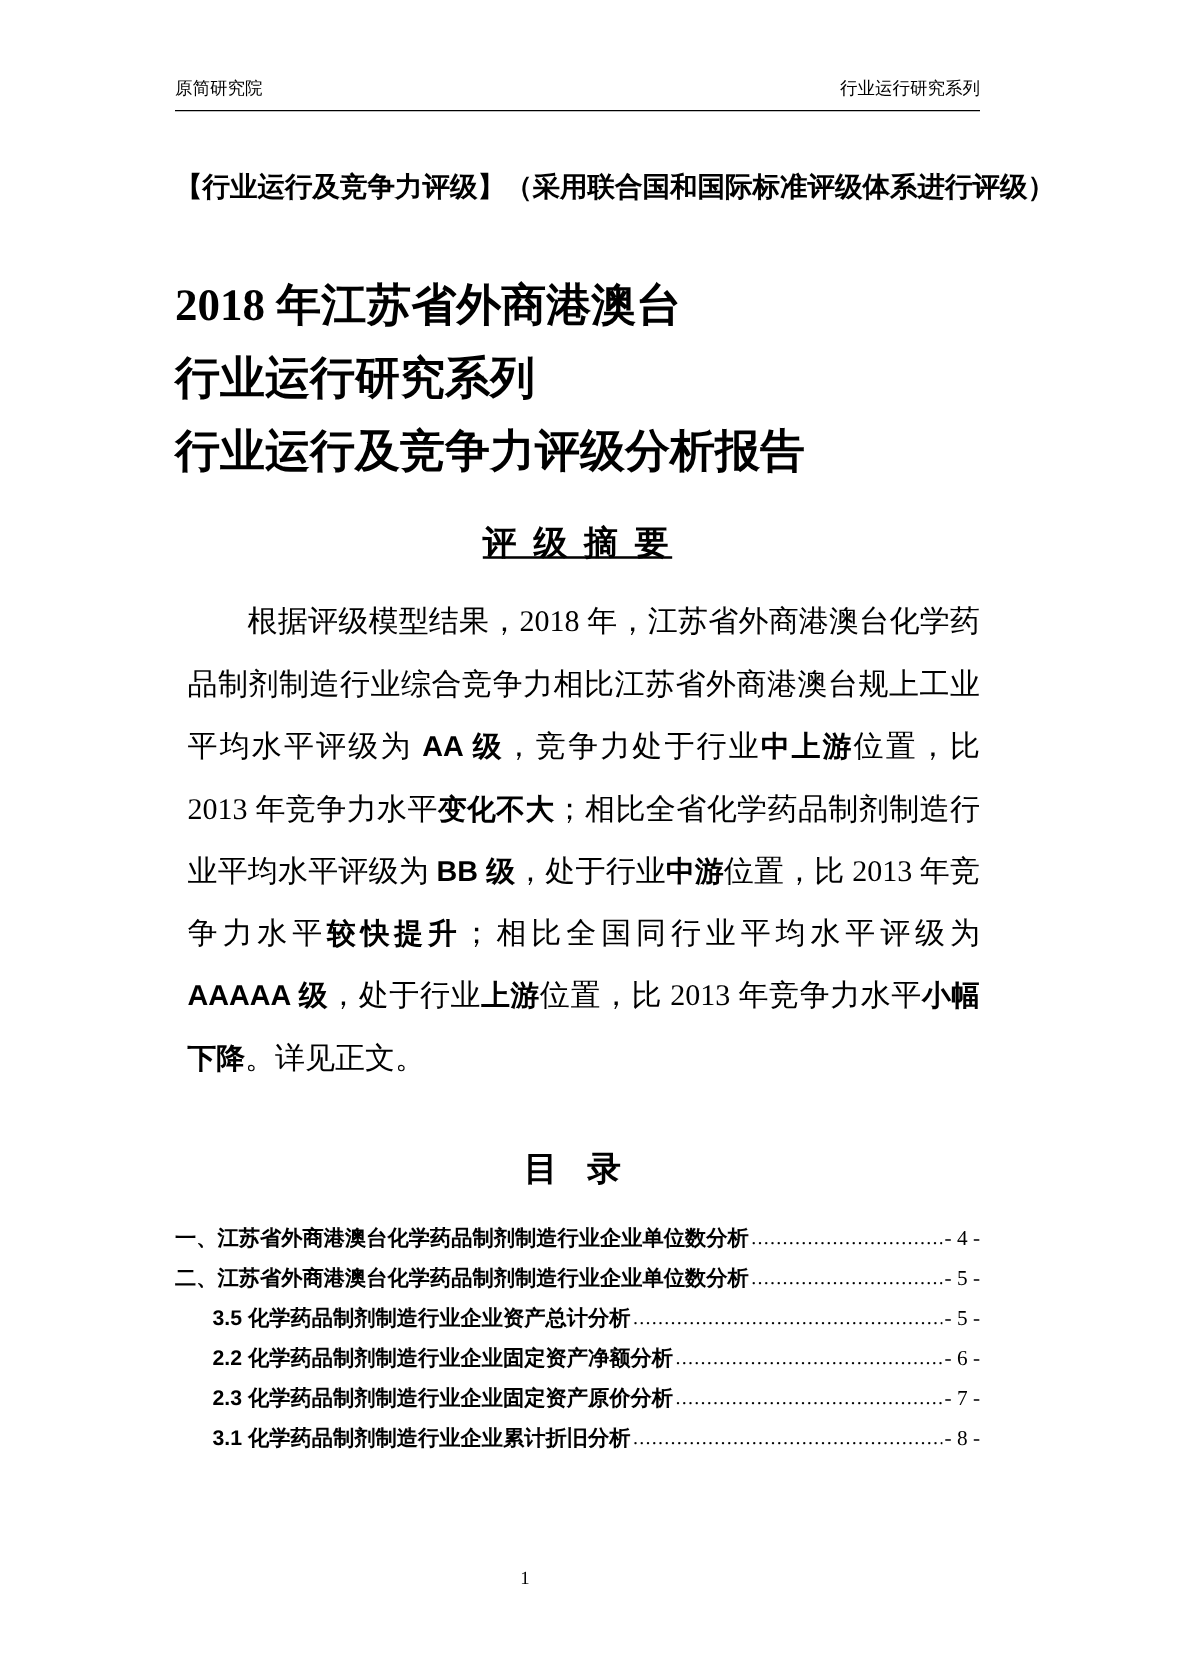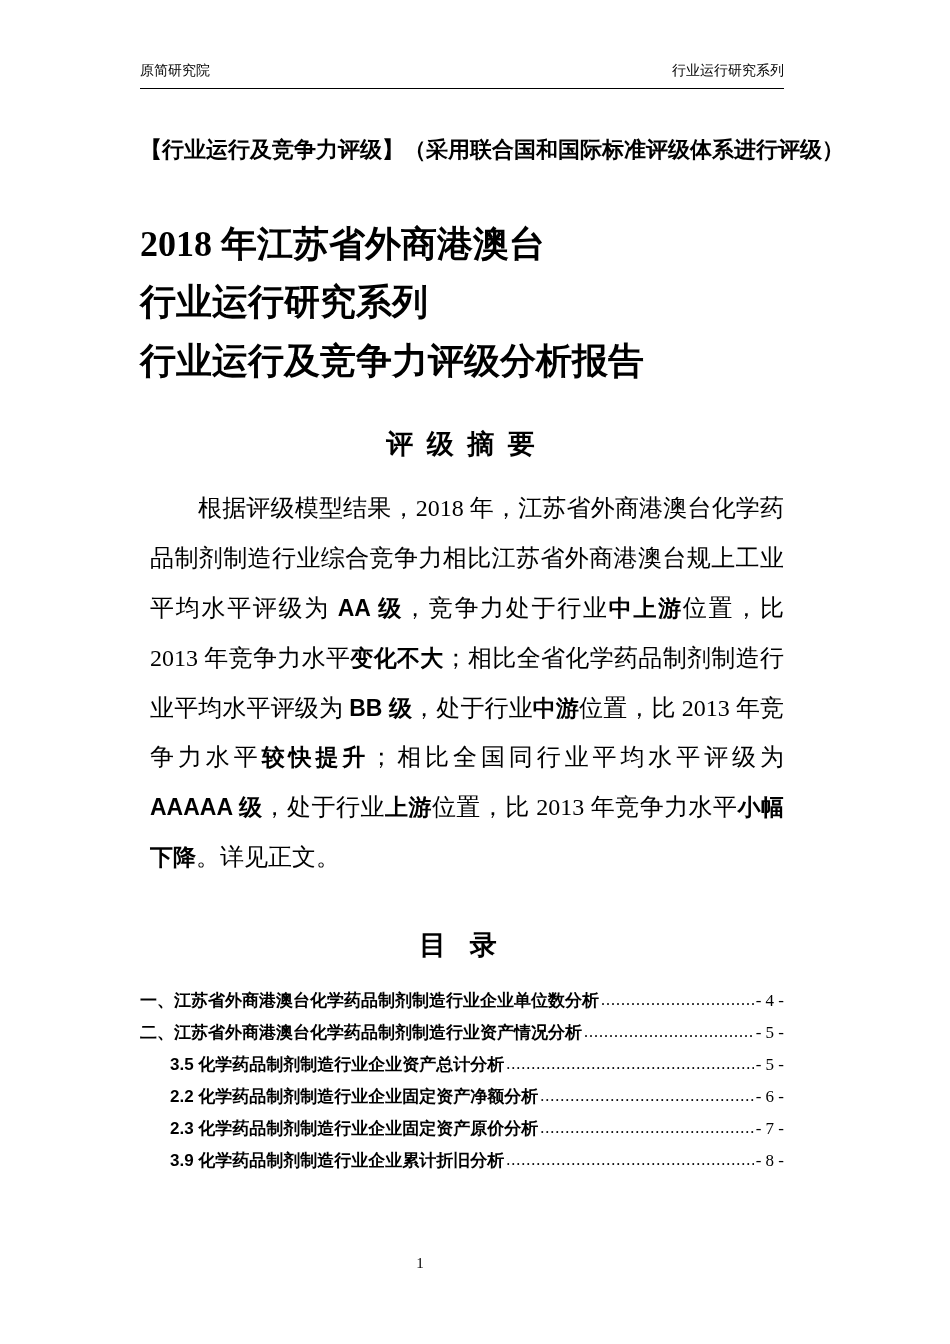--- a/index.html
+++ b/index.html
@@ -44,41 +44,41 @@
   }
   .title .title-line { display: block; }
   .section-heading {
     margin: 0;
     text-align: center;
     font-size: 27px;
     font-weight: bold;
     font-family: "Liberation Sans", "DejaVu Sans", sans-serif;
     letter-spacing: 3px;
   }
-  .summary-heading { margin-top: 36px; }
+  .summary-heading { margin-top: 26px; text-decoration: underline; }
   .summary-paragraph {
     margin: 22px 0 0 10px;
     font-size: 24px;
     line-height: 2.08;
     text-align: justify;
     text-indent: 2em;
   }
   .summary-paragraph .seg-bold {
     font-weight: bold;
     font-family: "Liberation Sans", "DejaVu Sans", sans-serif;
     font-size: 23px;
   }
   .toc-heading { margin-top: 44px; letter-spacing: 8px; }
   .toc {
     margin-top: 22px;
     font-size: 17.5px;
   }
   .toc-row {
     display: flex;
-    align-items: flex-start;
+    align-items: center;
     line-height: 1.88;
     white-space: nowrap;
   }
   .toc-row.level-2 { padding-left: 30px; }
   .toc-label {
     flex: 0 0 auto;
     font-weight: bold;
     font-family: "Liberation Sans", "DejaVu Sans", sans-serif;
     font-size: 17px;
   }
@@ -130,41 +130,41 @@
 
   <h2 class="section-heading toc-heading">目  录</h2>
 
   <nav class="toc" id="toc">
       <div class="toc-row level-1">
         <span class="toc-label">一、江苏省外商港澳台化学药品制剂制造行业企业单位数分析</span>
         <span class="toc-leader">........................................................................................................................</span>
         <span class="toc-page">- 4 -</span>
       </div>
       <div class="toc-row level-1">
-        <span class="toc-label">二、江苏省外商港澳台化学药品制剂制造行业资产情况分析</span>
+        <span class="toc-label">二、江苏省外商港澳台化学药品制剂制造行业企业单位数分析</span>
         <span class="toc-leader">........................................................................................................................</span>
         <span class="toc-page">- 5 -</span>
       </div>
       <div class="toc-row level-2">
         <span class="toc-label">3.5 化学药品制剂制造行业企业资产总计分析</span>
         <span class="toc-leader">........................................................................................................................</span>
         <span class="toc-page">- 5 -</span>
       </div>
       <div class="toc-row level-2">
         <span class="toc-label">2.2 化学药品制剂制造行业企业固定资产净额分析</span>
         <span class="toc-leader">........................................................................................................................</span>
         <span class="toc-page">- 6 -</span>
       </div>
       <div class="toc-row level-2">
         <span class="toc-label">2.3 化学药品制剂制造行业企业固定资产原价分析</span>
         <span class="toc-leader">........................................................................................................................</span>
         <span class="toc-page">- 7 -</span>
       </div>
       <div class="toc-row level-2">
-        <span class="toc-label">3.9 化学药品制剂制造行业企业累计折旧分析</span>
+        <span class="toc-label">3.1 化学药品制剂制造行业企业累计折旧分析</span>
         <span class="toc-leader">........................................................................................................................</span>
         <span class="toc-page">- 8 -</span>
       </div>
     </nav>
 
   <footer class="doc-footer">
     <span>1</span>
   </footer>
 
 </div>

